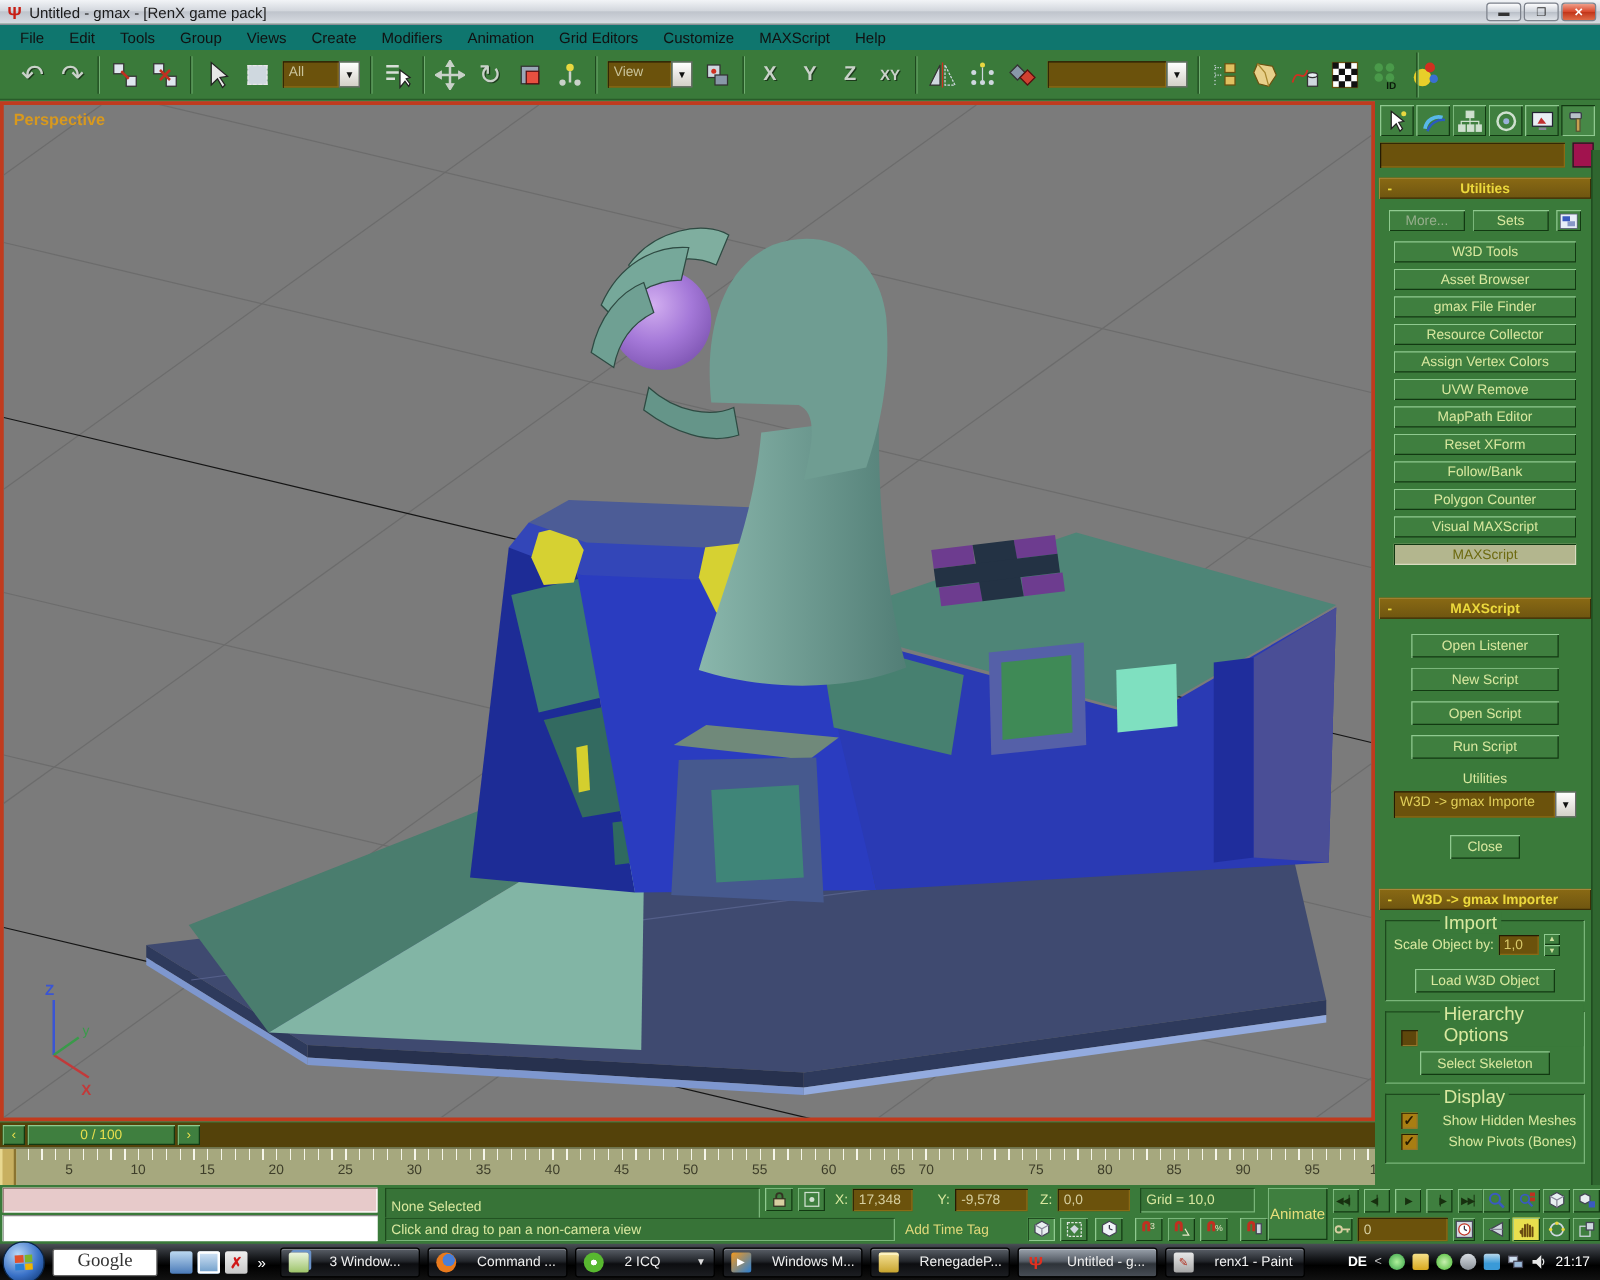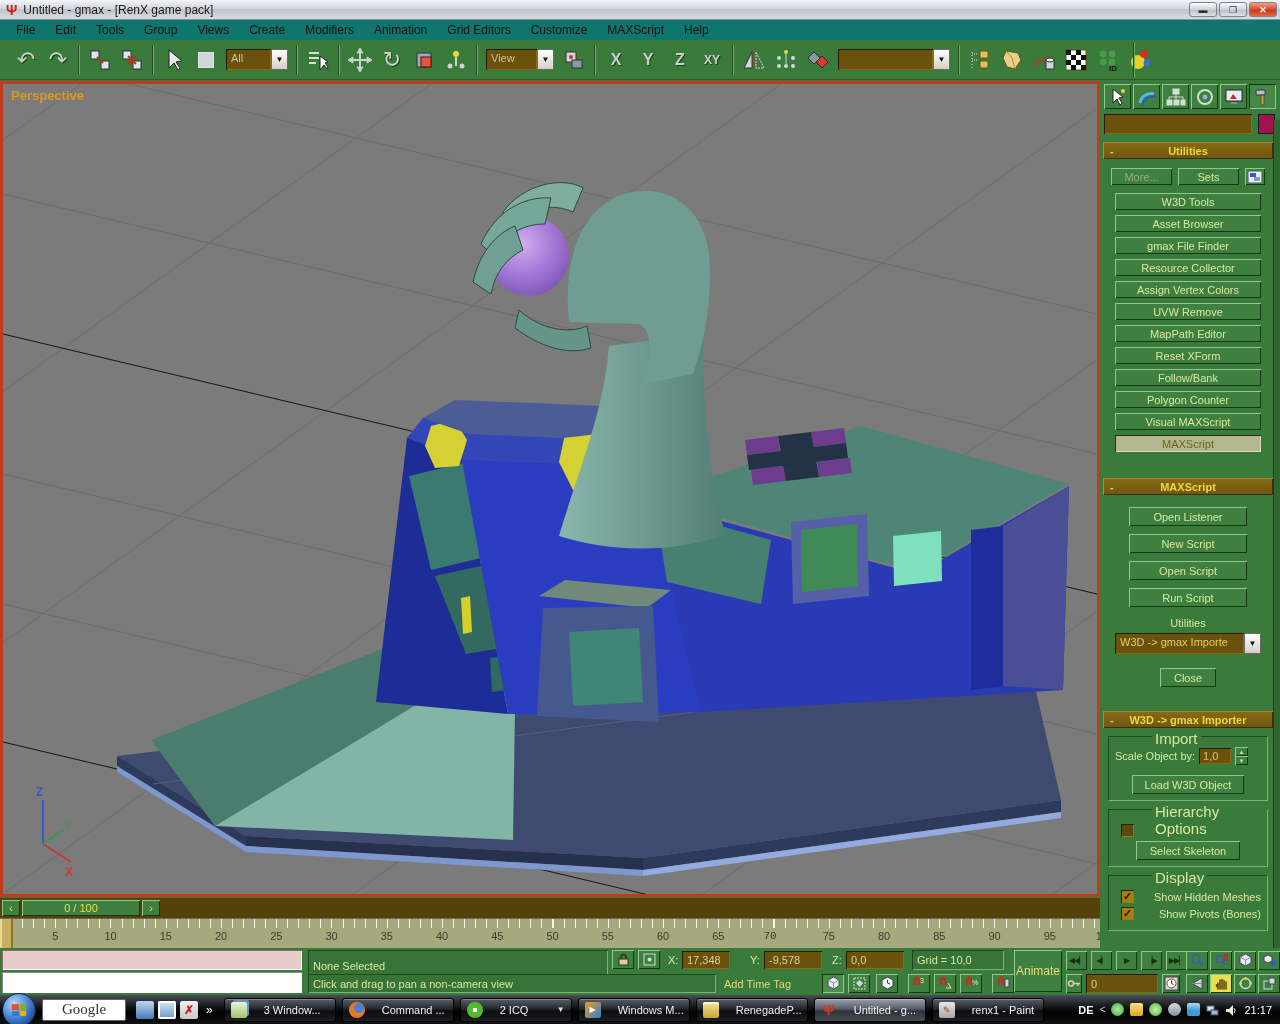--- a/index.html
+++ b/index.html
@@ -631,21 +631,21 @@
         <span class="rlabel" style="left: 221px;">20</span>
         <span class="rlabel" style="left: 276.25px;">25</span>
         <span class="rlabel" style="left: 331.5px;">30</span>
         <span class="rlabel" style="left: 386.75px;">35</span>
         <span class="rlabel" style="left: 442px;">40</span>
         <span class="rlabel" style="left: 497.25px;">45</span>
         <span class="rlabel" style="left: 552.5px;">50</span>
         <span class="rlabel" style="left: 607.75px;">55</span>
         <span class="rlabel" style="left: 663px;">60</span>
         <span class="rlabel" style="left: 718.25px;">65</span>
-        <span class="rlabel" style="left: 770px; font-family: Liberation Mono, monospace;">70</span>
+        <span class="rlabel" style="left: 741px;">70</span>
         <span class="rlabel" style="left: 828.75px;">75</span>
         <span class="rlabel" style="left: 884px;">80</span>
         <span class="rlabel" style="left: 939.25px;">85</span>
         <span class="rlabel" style="left: 994.5px;">90</span>
         <span class="rlabel" style="left: 1049.75px;">95</span>
         <span class="rlabel" style="left: 1105px;">100</span>
       </div>
     <div id="thumb"></div>
   </div>
 

